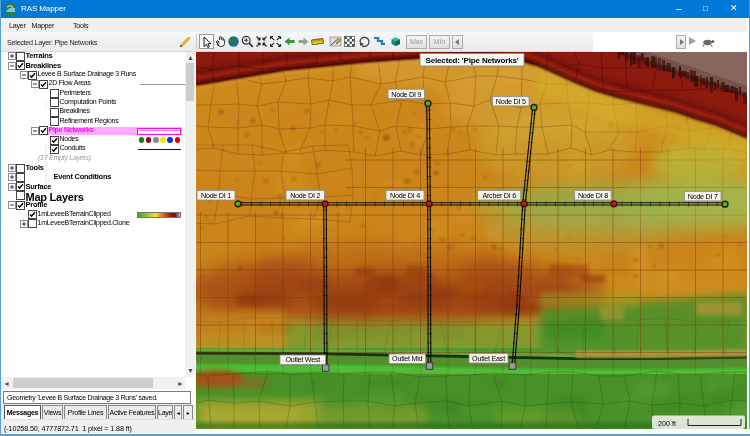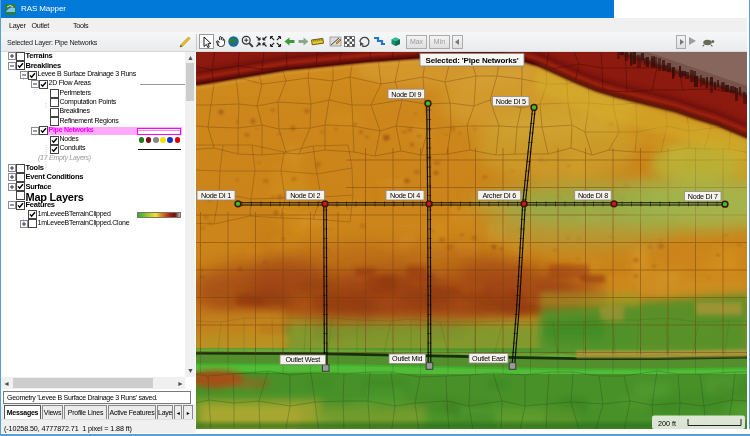--- a/index.html
+++ b/index.html
@@ -1,17 +1,17 @@
 <!DOCTYPE html>
 <html><head><meta charset="utf-8"><style>
 *{margin:0;padding:0;box-sizing:border-box}
 body{width:750px;height:436px;font-family:"Liberation Sans",sans-serif;position:relative;overflow:hidden;background:#fff}
-.titlebar{position:absolute;left:0;top:0;width:614px;height:18px;background:#0079d8;color:#fff}
+.titlebar{position:absolute;left:0;top:0;width:750px;height:18px;background:#0079d8;color:#fff}
 .menubar{position:absolute;left:1px;top:18px;width:748px;height:14px;background:#f0f0f0;font-size:7.2px;letter-spacing:-0.3px;color:#111}
-.toolbar{position:absolute;left:1px;top:32px;width:748px;height:20px;background:linear-gradient(#f6f7f8,#e9ebec);border-bottom:1px solid #d8d8d8}
+.toolbar{position:absolute;left:1px;top:32px;width:592px;height:20px;background:linear-gradient(#f6f7f8,#e9ebec);border-bottom:1px solid #d8d8d8}
 .tbtn{position:absolute;top:35px;height:14px;background:linear-gradient(#f4f4f4,#dfdfdf);border:1px solid #ababab;color:#9a9a9a;font-size:7px;text-align:center;line-height:12px}
 .leftpanel{position:absolute;left:1px;top:52px;width:195px;height:381px;background:#fff}
 .trow{position:absolute;font-size:7px;letter-spacing:-0.25px;white-space:nowrap;color:#000}
 .vscroll{position:absolute;left:185px;top:52px;width:10px;height:325px;background:#f0f0f0}
 .hscroll{position:absolute;left:1px;top:377px;width:184px;height:12px;background:#f0f0f0}
 .sarrow{position:absolute;font-size:7px;color:#505050;line-height:10px}
 .msgbox{position:absolute;left:3px;top:391px;width:188px;height:13px;background:#fff;border:1px solid #7a7a7a;font-size:7px;letter-spacing:-0.28px;padding:2px 0 0 3px;white-space:nowrap;overflow:hidden}
 .tabs{position:absolute;left:1px;top:404px;width:195px;height:15px;background:#f0f0f0;font-size:7px;letter-spacing:-0.25px}
 .tab{position:absolute;top:1px;height:14px;border:1px solid #888;border-bottom:none;background:#ececec;text-align:center;padding-top:3px;white-space:nowrap;overflow:hidden}
 .statusbar{position:absolute;left:1px;top:419px;width:194px;height:14px;background:#f0f0f0;font-size:7.2px;letter-spacing:-0.1px;border-top:1px solid #e0e0e0}
@@ -23,21 +23,21 @@
       <path d="M1,8 Q4,2 10,4 L10,8 Z" fill="#7ac8e8"></path>
       <path d="M2,3 L5,1.5 L8,3" stroke="#e8e8e8" stroke-width="1" fill="none"></path>
     </svg>
  <span style="position:absolute;left:21px;top:4px;font-size:8px;letter-spacing:-0.1px">RAS Mapper</span>
  <span style="position:absolute;left:676px;top:3px;font-size:10px">–</span>
  <span style="position:absolute;left:703px;top:2.5px;font-size:8.5px">□</span>
  <span style="position:absolute;left:730px;top:2.5px;font-size:9px">✕</span>
 </div>
 <div class="menubar">
     <span style="position:absolute;left:8px;top:3px">Layer</span>
-    <span style="position:absolute;left:30.5px;top:3px">Outlet</span>
+    <span style="position:absolute;left:30.5px;top:3px">Mapper</span>
     <span style="position:absolute;left:72px;top:3px">Tools</span>
     <span style="position:absolute;left:92px;top:16px">Help</span>
   </div>
 <div class="toolbar">
  <span style="position:absolute;left:6px;top:6px;font-size:7.2px;letter-spacing:-0.28px;color:#222">Selected Layer: Pipe Networks</span>
  <svg width="14" height="14" viewBox="0 0 14 14" style="position:absolute;left:177px;top:3px">
       <path d="M2,12 L4.5,11.2 L12,3.5 L10.5,2 L3,9.7 Z" fill="#f0c020" stroke="#b08a10" stroke-width="0.7"></path>
       <path d="M2,12 L2.8,9.9 L4.3,11.3 Z" fill="#444"></path>
     </svg>
  <div style="position:absolute;left:195px;top:2px;width:1px;height:16px;background:#c8c8c8"></div>
@@ -241,21 +241,21 @@
   </svg>
 <div class="trow" style="left:25.5px;top:163.0px;font-weight:bold;font-size:7.5px;">Tools</div>
 <svg width="8" height="8" viewBox="0 0 8 8" style="position:absolute;left:8px;top:173.3px;display:block">
     <rect x="0.5" y="0.5" width="7" height="7" fill="#fff" stroke="#8a8a9a" stroke-width="1"></rect>
     <line x1="2" y1="4" x2="6" y2="4" stroke="#333" stroke-width="1"></line>
     <line x1="4" y1="2" x2="4" y2="6" stroke="#333" stroke-width="1"></line>
   </svg>
 <svg width="9" height="9" viewBox="0 0 9 9" style="position:absolute;left:15.5px;top:172.8px;display:block">
     <rect x="0.5" y="0.5" width="8" height="8" fill="#fff" stroke="#444" stroke-width="1"></rect>
   </svg>
-<div class="trow" style="left:25.5px;top:172.3px;font-weight:bold;font-size:7.5px;">Event Conditions</div>
+<div class="trow" style="left:25.5px;top:172.3px;font-weight:bold;font-size:7.5px;padding-left:28px;">Event Conditions</div>
 <svg width="8" height="8" viewBox="0 0 8 8" style="position:absolute;left:8px;top:182.6px;display:block">
     <rect x="0.5" y="0.5" width="7" height="7" fill="#fff" stroke="#8a8a9a" stroke-width="1"></rect>
     <line x1="2" y1="4" x2="6" y2="4" stroke="#333" stroke-width="1"></line>
     <line x1="4" y1="2" x2="4" y2="6" stroke="#333" stroke-width="1"></line>
   </svg>
 <svg width="9" height="9" viewBox="0 0 9 9" style="position:absolute;left:15.5px;top:182.1px;display:block">
     <rect x="0.5" y="0.5" width="8" height="8" fill="#fff" stroke="#444" stroke-width="1"></rect>
     <path d="M2,4.4 L3.6,6.2 L7,2.2" stroke="#000" stroke-width="1.4" fill="none"></path>
   </svg>
 <div class="trow" style="left:25.5px;top:181.6px;font-weight:bold;font-size:7.5px;">Surface</div>
@@ -264,21 +264,21 @@
   </svg>
 <div class="trow" style="left:25.5px;top:190.8px;font-weight:bold;font-size:11px;text-align:center;">Map Layers</div>
 <svg width="8" height="8" viewBox="0 0 8 8" style="position:absolute;left:8px;top:201.2px;display:block">
     <rect x="0.5" y="0.5" width="7" height="7" fill="#fff" stroke="#8a8a9a" stroke-width="1"></rect>
     <line x1="2" y1="4" x2="6" y2="4" stroke="#333" stroke-width="1"></line>
   </svg>
 <svg width="9" height="9" viewBox="0 0 9 9" style="position:absolute;left:15.5px;top:200.7px;display:block">
     <rect x="0.5" y="0.5" width="8" height="8" fill="#fff" stroke="#444" stroke-width="1"></rect>
     <path d="M2,4.4 L3.6,6.2 L7,2.2" stroke="#000" stroke-width="1.4" fill="none"></path>
   </svg>
-<div class="trow" style="left:25.5px;top:200.2px;font-weight:bold;font-size:7.5px;">Features</div>
+<div class="trow" style="left:25.5px;top:200.2px;font-weight:bold;font-size:7.5px;">Profile</div>
 <svg width="9" height="9" viewBox="0 0 9 9" style="position:absolute;left:27.5px;top:210.0px;display:block">
     <rect x="0.5" y="0.5" width="8" height="8" fill="#fff" stroke="#444" stroke-width="1"></rect>
     <path d="M2,4.4 L3.6,6.2 L7,2.2" stroke="#000" stroke-width="1.4" fill="none"></path>
   </svg>
 <div class="trow" style="left:37.5px;top:209.5px;">1mLeveeBTerrainClipped</div>
 <div style="position:absolute;left:137px;top:211.8px;width:44px;height:6.5px;background:linear-gradient(90deg,#2faa2f 0%,#9fc626 22%,#efe22a 42%,#d86b1d 60%,#b01b12 76%,#6d120c 88%,#b5b5b5 100%);border:1px solid #777"></div>
 <svg width="8" height="8" viewBox="0 0 8 8" style="position:absolute;left:19.5px;top:219.8px;display:block">
     <rect x="0.5" y="0.5" width="7" height="7" fill="#fff" stroke="#8a8a9a" stroke-width="1"></rect>
     <line x1="2" y1="4" x2="6" y2="4" stroke="#333" stroke-width="1"></line>
     <line x1="4" y1="2" x2="4" y2="6" stroke="#333" stroke-width="1"></line>

